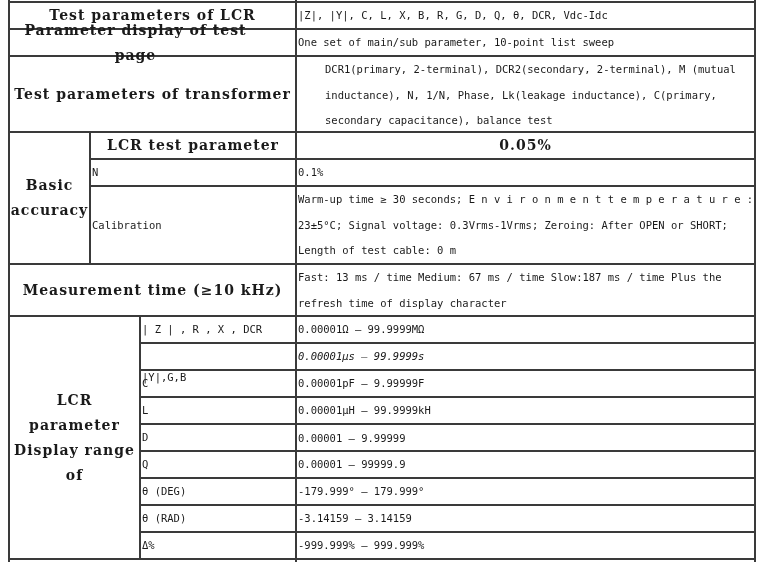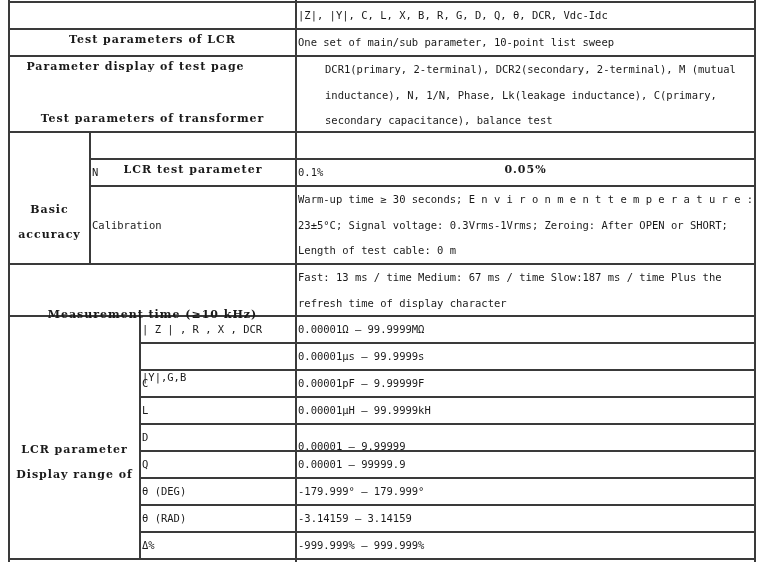--- a/index.html
+++ b/index.html
@@ -1,19 +1,19 @@
 <!DOCTYPE html>
 <html><head>
   <meta charset="utf-8">
   <style>
     html, body { margin: 0; padding: 0; background: #ffffff; }
     body { width: 766px; height: 562px; position: relative; overflow: hidden;
       font-family: "DejaVu Sans Mono", "Liberation Mono", monospace; color: #1a1a1a; }
     .cell { position: absolute; box-sizing: border-box; font-size: 10.5px; line-height: 25px; }
-    .b { font-weight: bold; font-family: "DejaVu Serif", "Liberation Serif", serif; font-size: 11px; letter-spacing: 1px; margin-top: 24px; }
+    .b { font-weight: bold; font-family: "DejaVu Serif", "Liberation Serif", serif; font-size: 14px; letter-spacing: 1px; }
     .center { text-align: center; display: flex; align-items: center; justify-content: center; flex-direction: column; }
     .left { padding-left: 1px; display: flex; align-items: center; }
     .multi { padding-left: 1px; line-height: 25.5px; white-space: normal; }
     .hl { position: absolute; height: 2px; background: #3a3a3a; }
     .vl { position: absolute; width: 2px; background: #3a3a3a; }
   </style>
 </head>
 <body>
 
 <div>
@@ -66,27 +66,27 @@
   <div class="cell multi" style="left:297px;top:265px;width:457px;height:50px;">Fast: 13 ms / time Medium: 67 ms / time Slow:187 ms / time Plus the refresh time of display character</div>
 
   <div class="cell center b" style="left:10px;top:317px;width:129px;height:241px;">
     <span>LCR parameter</span>
     <span>Display range of</span>
   </div>
 
   <div class="cell left" style="left:141px;top:317px;width:154px;height:25px;">| Z | , R , X ,  DCR</div>
   <div class="cell left" style="left:297px;top:317px;width:457px;height:25px;">0.00001Ω — 99.9999MΩ</div>
   <div class="cell left" style="left:141px;top:344px;width:154px;height:25px;margin-top:21px;">|Y|,G,B</div>
-  <div class="cell left" style="left:297px;top:344px;width:457px;height:25px;">0.00001μs — 99.9999s</div>
+  <div class="cell left" style="left:297px;top:344px;width:457px;height:25px;font-style:italic;">0.00001μs — 99.9999s</div>
   <div class="cell left" style="left:141px;top:371px;width:154px;height:25px;">C</div>
   <div class="cell left" style="left:297px;top:371px;width:457px;height:25px;">0.00001pF — 9.99999F</div>
   <div class="cell left" style="left:141px;top:398px;width:154px;height:25px;">L</div>
   <div class="cell left" style="left:297px;top:398px;width:457px;height:25px;">0.00001μH — 99.9999kH</div>
   <div class="cell left" style="left:141px;top:425px;width:154px;height:25px;">D</div>
-  <div class="cell left" style="left:297px;top:425px;width:457px;height:26px;margin-top:8px;">0.00001 — 9.99999</div>
+  <div class="cell left" style="left:297px;top:425px;width:457px;height:26px;">0.00001 — 9.99999</div>
   <div class="cell left" style="left:141px;top:452px;width:154px;height:25px;">Q</div>
   <div class="cell left" style="left:297px;top:452px;width:457px;height:25px;">0.00001 — 99999.9</div>
   <div class="cell left" style="left:141px;top:479px;width:134px;height:25px;border-radius:12px;">θ (DEG)</div>
   <div class="cell left" style="left:297px;top:479px;width:457px;height:25px;">-179.999° — 179.999°</div>
   <div class="cell left" style="left:141px;top:506px;width:154px;height:25px;">θ (RAD)</div>
   <div class="cell left" style="left:297px;top:506px;width:457px;height:25px;">-3.14159 — 3.14159</div>
   <div class="cell left" style="left:141px;top:533px;width:154px;height:25px;">Δ%</div>
   <div class="cell left" style="left:297px;top:533px;width:457px;height:25px;">-999.999% — 999.999%</div>
 </div>
 

